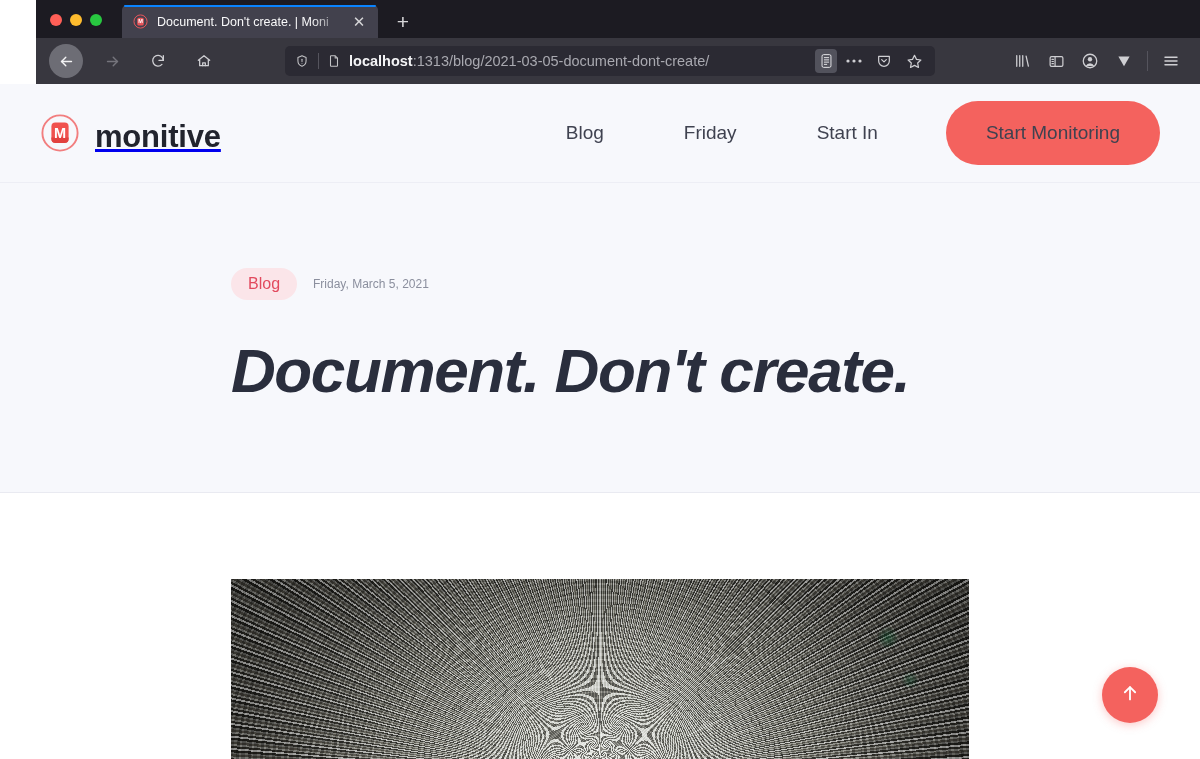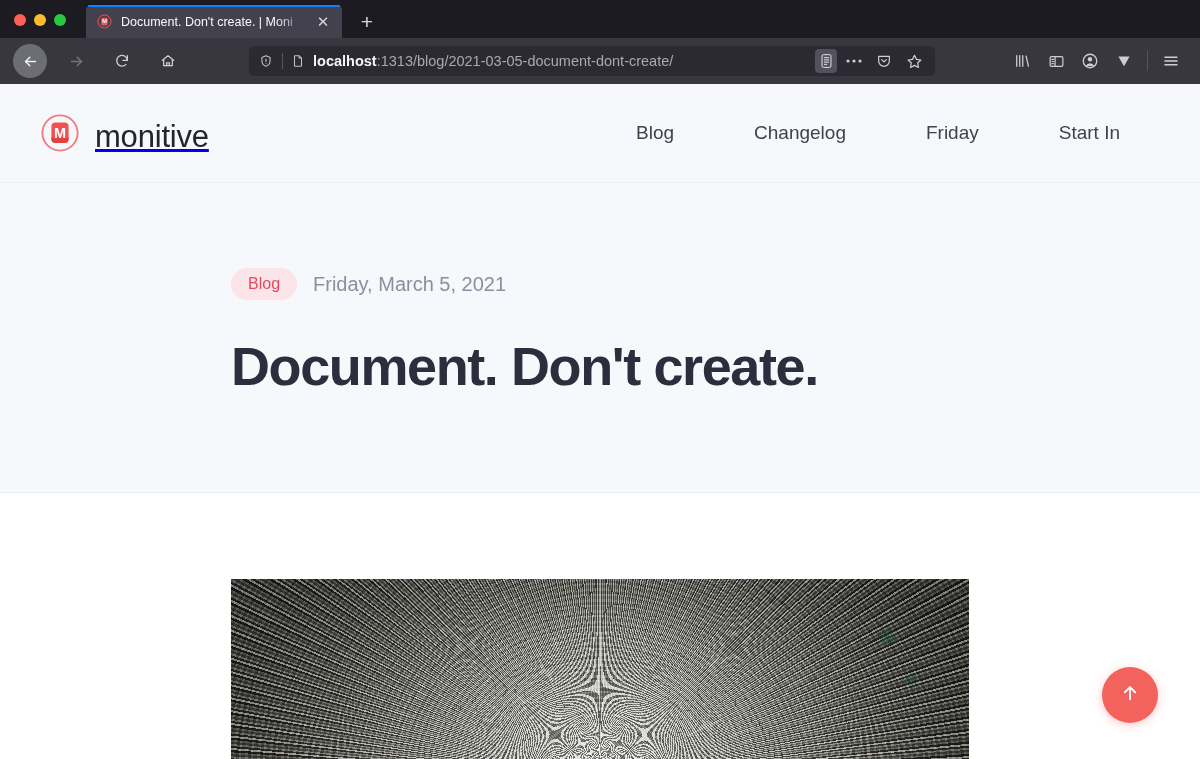--- a/index.html
+++ b/index.html
@@ -3,21 +3,21 @@
 <meta charset="utf-8">
 <style>
   * { margin:0; padding:0; box-sizing:border-box; }
   html, body {
     width:1200px; height:759px; overflow:hidden;
     font-family:"Liberation Sans", sans-serif;
     background:#ffffff;
   }
 
   
-  .browser { width:1200px; height:759px; position:relative; }
+  .browser { width:1200px; height:759px; position:relative;padding-left:36px; }
 
   .tabstrip {
     height:38px; background:#1c1b22; display:flex; align-items:flex-end;
     position:relative;
   }
   .traffic { display:flex; align-items:center; gap:8px; padding:0 14px 12px 14px; }
   .dot { width:12px; height:12px; border-radius:50%; display:block; }
   .dot.red { background:#ff5f57; }
   .dot.yellow { background:#febc2e; }
   .dot.green { background:#28c840; }
@@ -95,21 +95,21 @@
   
   .site { position:absolute; top:84px; left:0; right:0; bottom:0;
           background:#ffffff; overflow:hidden; }
 
   .site-header {
     height:99px; background:#f7f8fc; border-bottom:1px solid #edeef5;
     display:flex; align-items:center; padding:0 40px;
   }
   .brand { display:flex; align-items:center; gap:15px; }
   .brand-mark { width:40px; height:40px; flex:0 0 40px; }
-  .brand-name { font-size:31px; color:#22242e; letter-spacing:-0.2px; font-weight:400;margin-top:8px; }
+  .brand-name { font-size:31px; color:#22242e; letter-spacing:-0.2px; font-weight:700;margin-top:8px; }
 
   .nav { margin-left:auto; display:flex; align-items:center; gap:0; }
   .nav a {
     font-size:19px; color:#3f4250; text-decoration:none; padding:0 40px;
     white-space:nowrap;
   }
   .cta {
     margin-left:28px; background:#f4625e; color:#ffffff; font-size:19px;
     border-radius:32px; padding:0 28px; height:64px; display:flex;
     align-items:center; justify-content:center; white-space:nowrap;
@@ -118,24 +118,24 @@
   .hero {
     background:#f7f8fc; border-bottom:1px solid #e9eaf1;
     padding:85px 0 0 0; height:310px;
   }
   .hero-inner { width:740px; margin:0 auto; padding-left:1px; }
   .meta { display:flex; align-items:center; gap:16px; }
   .badge {
     background:#fbe5e9; color:#e24a5e; font-size:16px; border-radius:18px;
     padding:8px 17px; line-height:1;
   }
-  .date { font-size:20px; color:#8b8f9e; }
+  .date { font-size:12px; color:#8b8f9e; }
   .post-title {
-    margin-top:38px; font-size:54px; font-weight:700; color:#2a2e3d;
-    letter-spacing:-1.4px; line-height:1.06;
+    margin-top:38px; font-size:62px; font-weight:700; color:#2a2e3d;
+    letter-spacing:-1.4px; line-height:1.06;font-style:italic;
   }
 
   .article { background:#ffffff; padding-top:86px; }
   .hero-image {
     width:738px; height:420px; margin:0 auto; position:relative;
     overflow:hidden; background:#3c3a35;
   }
   .hi-layer { position:absolute; inset:0; }
   .hi-vortex {
     position:absolute; left:50%; top:-58%; width:190%; height:230%;
@@ -342,23 +342,23 @@
             <rect x="11.4" y="9.4" width="17.2" height="20.4" rx="4" fill="#f0524f"></rect>
             <path d="M11.4 24.4h17.2v1.6a4 4 0 0 1-4 4h-9.2a4 4 0 0 1-4-4z" fill="#e2413f"></path>
             <text x="20" y="24.6" font-size="14.5" font-weight="700" fill="#ffffff" text-anchor="middle" font-family="Liberation Sans, sans-serif">M</text>
           </svg>
         </span>
         <span class="brand-name">monitive</span>
       </a>
 
       <nav class="nav">
         <a href="#">Blog</a>
-        <a href="#">Changelog</a>
         <a href="#">Friday</a>
         <a href="#">Start In</a>
+        <a class="cta" href="#">Start Monitoring</a>
       </nav>
     </div>
 
     <div class="hero">
       <div class="hero-inner">
         <div class="meta">
           <span class="badge">Blog</span>
           <span class="date">Friday, March 5, 2021</span>
         </div>
         <h1 class="post-title">Document. Don't create.</h1>

